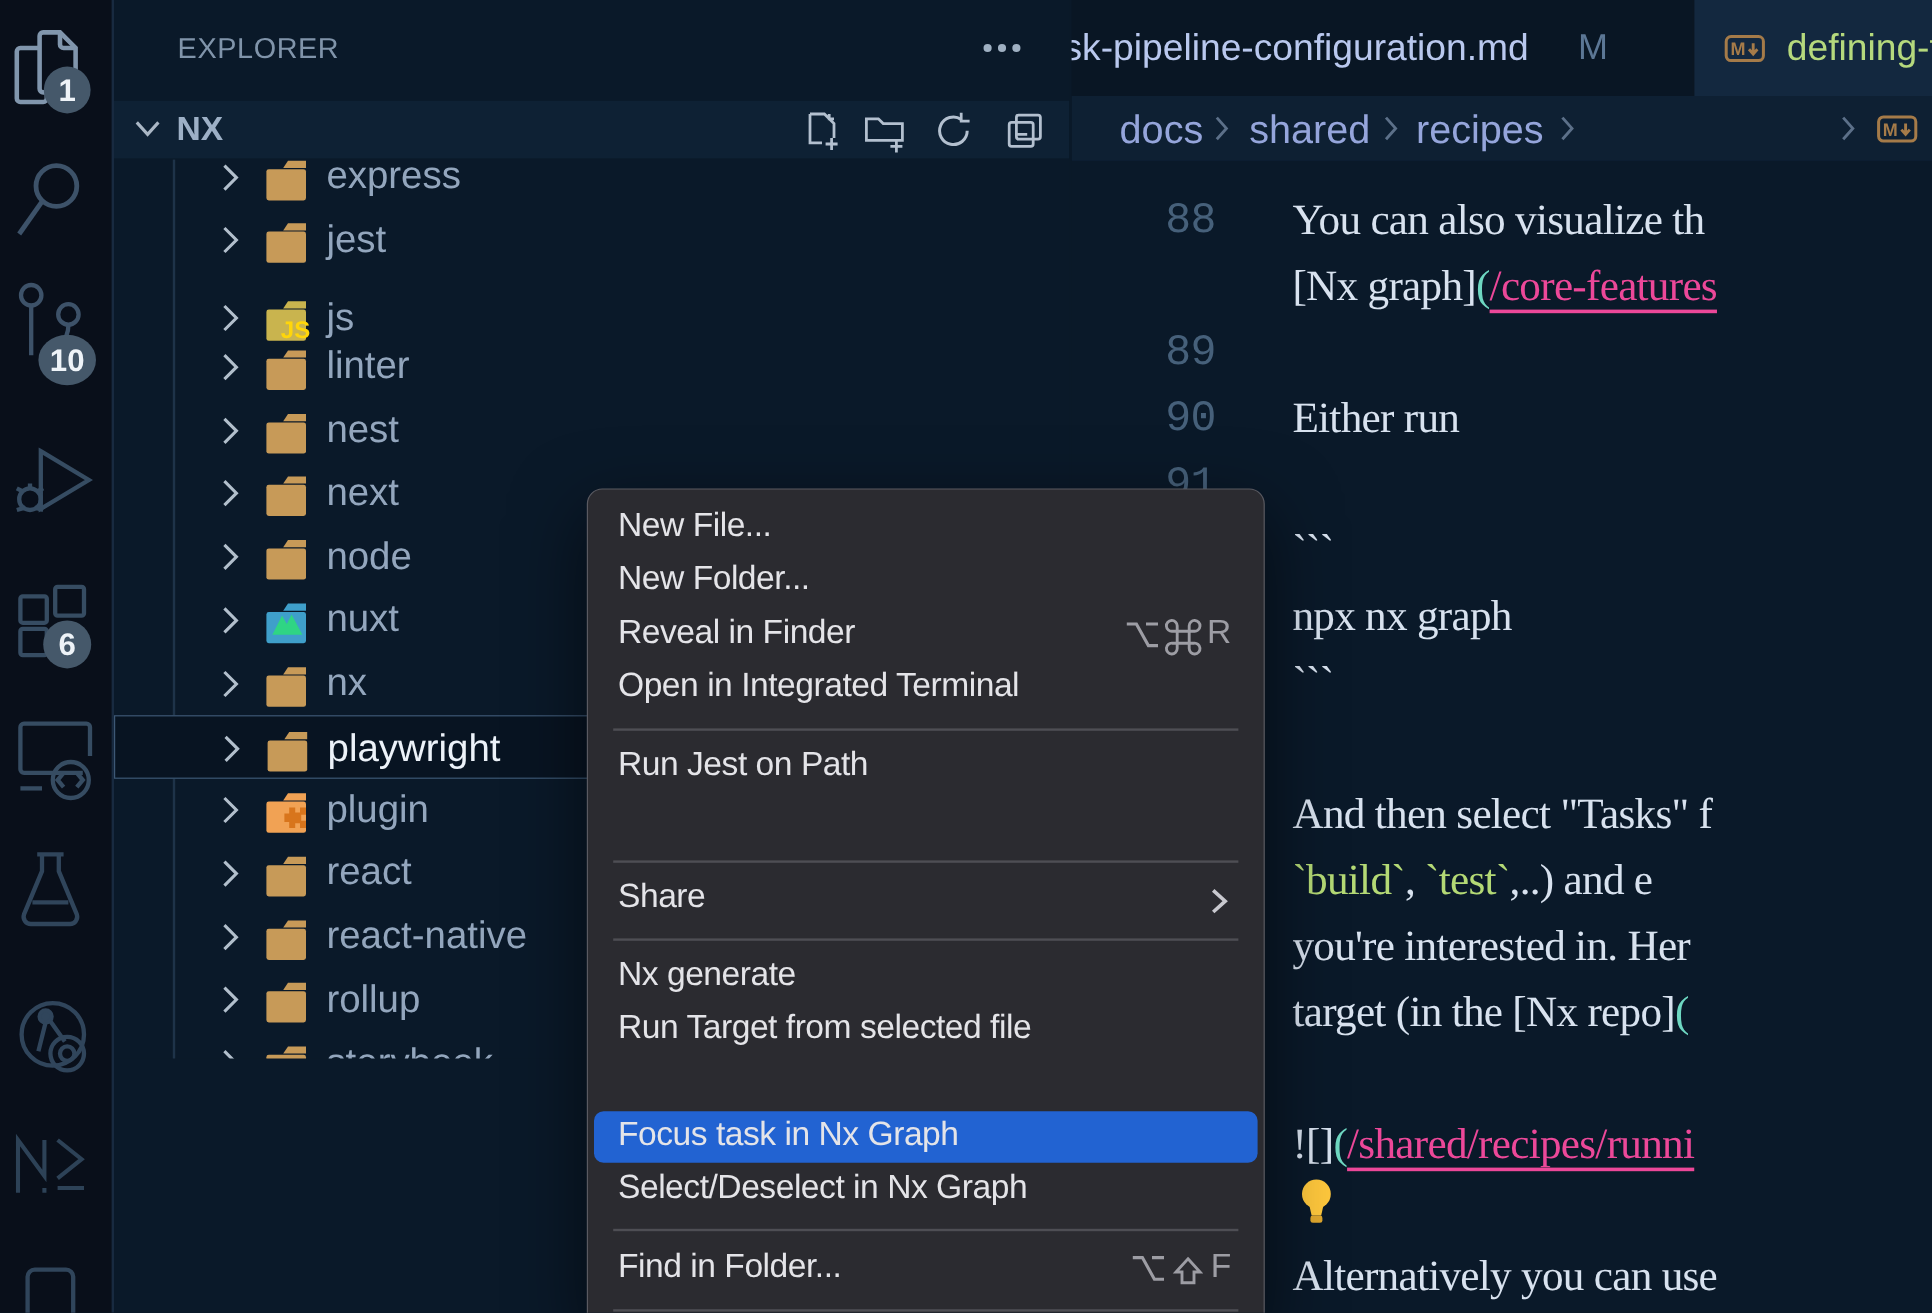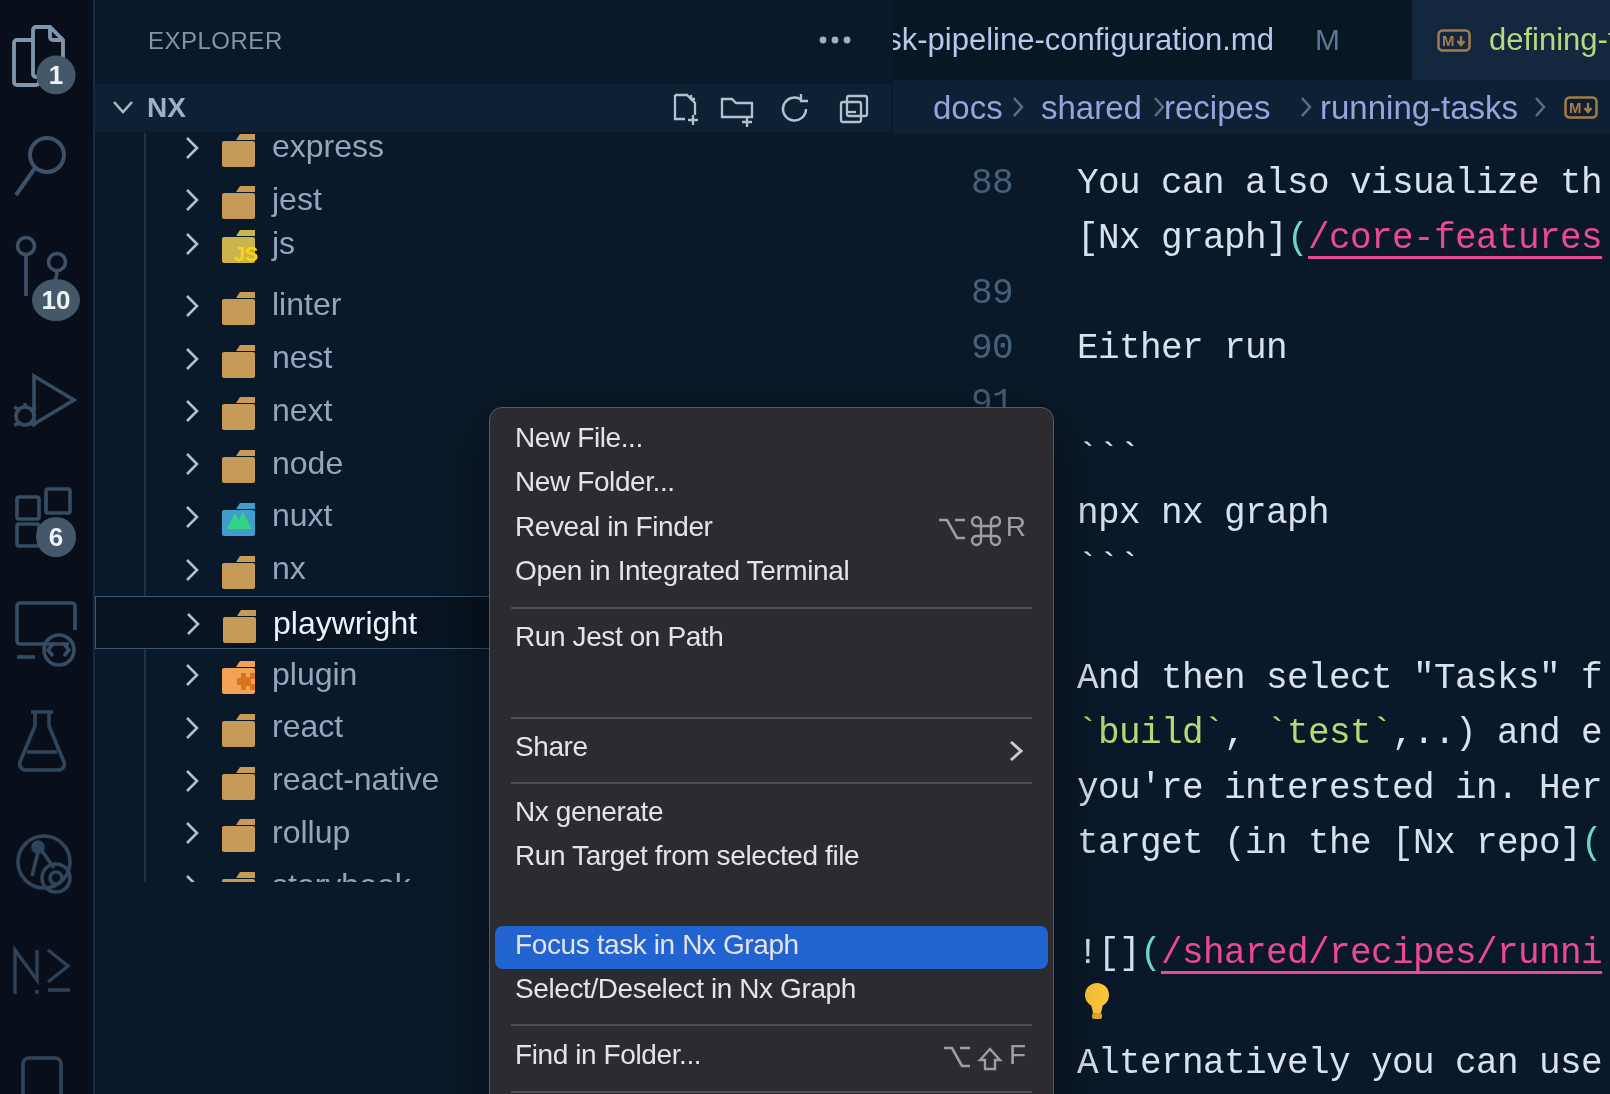--- a/index.html
+++ b/index.html
@@ -26,21 +26,21 @@
   #ed{left:893px;top:0;width:717px;height:1094px;background:#0a1929;overflow:hidden}
   #tabbar{position:absolute;left:0;top:0;width:717px;height:80px;background:#091624}
   #tab1t{position:absolute;left:-24px;top:0;height:80px;line-height:80px;font-size:31px;color:#b9c8ee;white-space:nowrap}
   #tab1m{position:absolute;left:422px;top:0;height:80px;line-height:80px;font-size:30px;color:#5c7795}
   #tab2{position:absolute;left:517px;top:0;width:200px;height:80px;background:#13283f;border-left:2px solid #0a1623}
   #tab2 .t{position:absolute;left:77px;top:0;height:80px;line-height:80px;font-size:31px;color:#b5d97d;white-space:nowrap}
   #crumbs{position:absolute;left:0;top:80px;width:717px;height:54px;background:#0e2033;font-size:33px;color:#95a5db}
   #crumbs span.c{position:absolute;top:9px;white-space:nowrap}
   
   .cl{position:absolute;left:184px;height:55px;line-height:55px;white-space:pre;
-      font-family:Liberation Mono, monospace;font-size:36px;letter-spacing:-0.6px;color:#d8e2ef}
+      font-family:Liberation Serif, serif;font-size:36px;letter-spacing:-0.6px;color:#d8e2ef}
   .ln{position:absolute;width:120px;height:55px;line-height:55px;text-align:right;
       font-family:"Liberation Mono",monospace;font-size:36px;letter-spacing:-0.6px;color:#46607a}
   .pk{color:#ec4899;text-decoration:underline;text-underline-offset:8px;text-decoration-thickness:3px;text-decoration-skip-ink:none}
   .tl{color:#6ed8c2}
   .gr{color:#b4d975}
   
   #menu{left:489px;top:407px;width:565px;height:700px;background:#2b2b30;border:1px solid #5a5a61;
         border-radius:13px;box-shadow:0 20px 60px rgba(0,0,0,.55);box-sizing:border-box}
   .mi{position:absolute;left:25px;height:44px;line-height:44px;font-size:28px;letter-spacing:-0.4px;
       color:#e4e4e8;white-space:nowrap}
@@ -166,21 +166,21 @@
       <div class="trow" style="top:173.3px">
         <svg class="chev" width="22" height="28" viewBox="0 0 22 28">
           <polyline points="6,4 16,14 6,24" fill="none" stroke="#b2bfcc" stroke-width="2.6"></polyline>
         </svg>
         <svg class="fold" width="34" height="36" viewBox="0 0 34 36">
           <path d="M15 8 L19 2 H34 V8 Z" fill="#c79a58"></path>
           <rect x="1" y="9" width="33" height="26" rx="2" fill="#c79a58"></rect>
         </svg>
         <div class="lab">jest</div>
       </div>
-      <div class="trow" style="top:217px">
+      <div class="trow" style="top:238px">
         <svg class="chev" width="22" height="28" viewBox="0 0 22 28">
           <polyline points="6,4 16,14 6,24" fill="none" stroke="#b2bfcc" stroke-width="2.6"></polyline>
         </svg>
         <svg class="fold" width="34" height="36" viewBox="0 0 34 36">
           <path d="M15 8 L19 2 H34 V8 Z" fill="#c9b44e"></path>
           <rect x="1" y="9" width="33" height="26" rx="2" fill="#c9b44e"></rect>
           <text x="13" y="33" font-family="Liberation Sans" font-weight="bold" font-size="20" fill="#ffd60a">JS</text>
         </svg>
         <div class="lab">js</div>
       </div>
@@ -368,22 +368,21 @@
           <rect x="1.5" y="1.5" width="31" height="20" rx="4" fill="none" stroke="#a57b49" stroke-width="2.5"></rect>
           <text x="5" y="17" font-size="15" font-weight="bold" fill="#a57b49" font-family="Liberation Sans">M</text>
           <path d="M24 7 v9 M20.5 12 L24 16 L27.5 12" stroke="#a57b49" stroke-width="2.4" fill="none"></path>
         </svg>
         <div class="t">defining-task-pipeli</div>
       </div>
   </div>
   <div id="crumbs">
       <span class="c" style="left:40px">docs</span>
       <span class="c" style="left:148px">shared</span>
-      <span class="c" style="left:271px">recipes</span>
-      <span class="c" style="left:427px">running-tasks</span>
+      <span class="c" style="left:287px">recipes</span>
       <svg style="position:absolute;left:116px;top:14px" width="18" height="26" viewBox="0 0 18 26">
         <polyline points="5,4 13,13 5,22" fill="none" stroke="#5c7089" stroke-width="2.4"></polyline>
       </svg>
       <svg style="position:absolute;left:257px;top:14px" width="18" height="26" viewBox="0 0 18 26">
         <polyline points="5,4 13,13 5,22" fill="none" stroke="#5c7089" stroke-width="2.4"></polyline>
       </svg>
       <svg style="position:absolute;left:404px;top:14px" width="18" height="26" viewBox="0 0 18 26">
         <polyline points="5,4 13,13 5,22" fill="none" stroke="#5c7089" stroke-width="2.4"></polyline>
       </svg>
       <svg style="position:absolute;left:638px;top:14px" width="18" height="26" viewBox="0 0 18 26">

